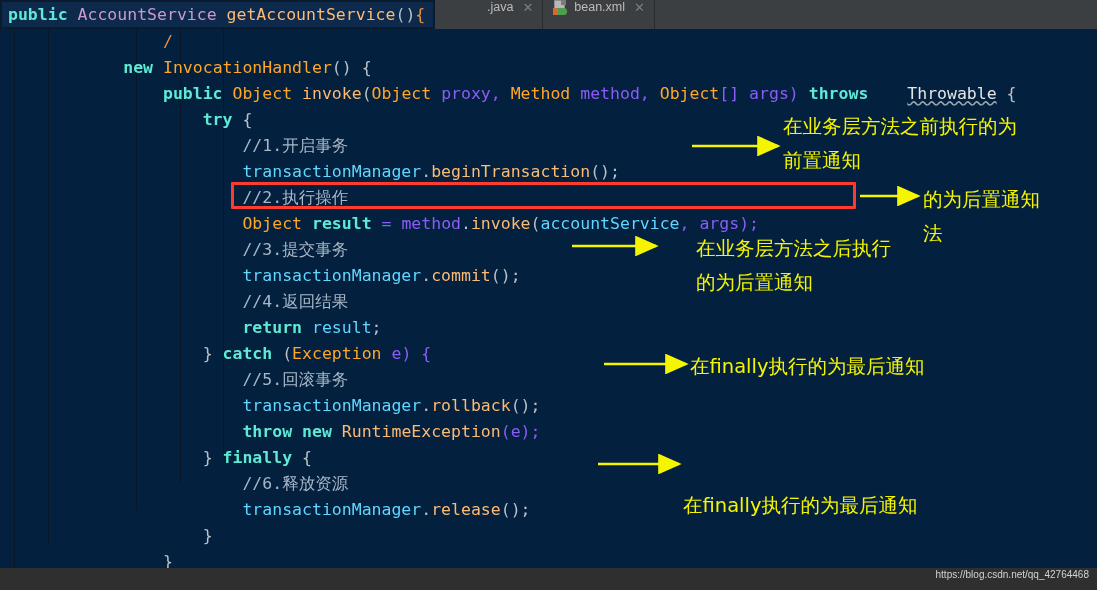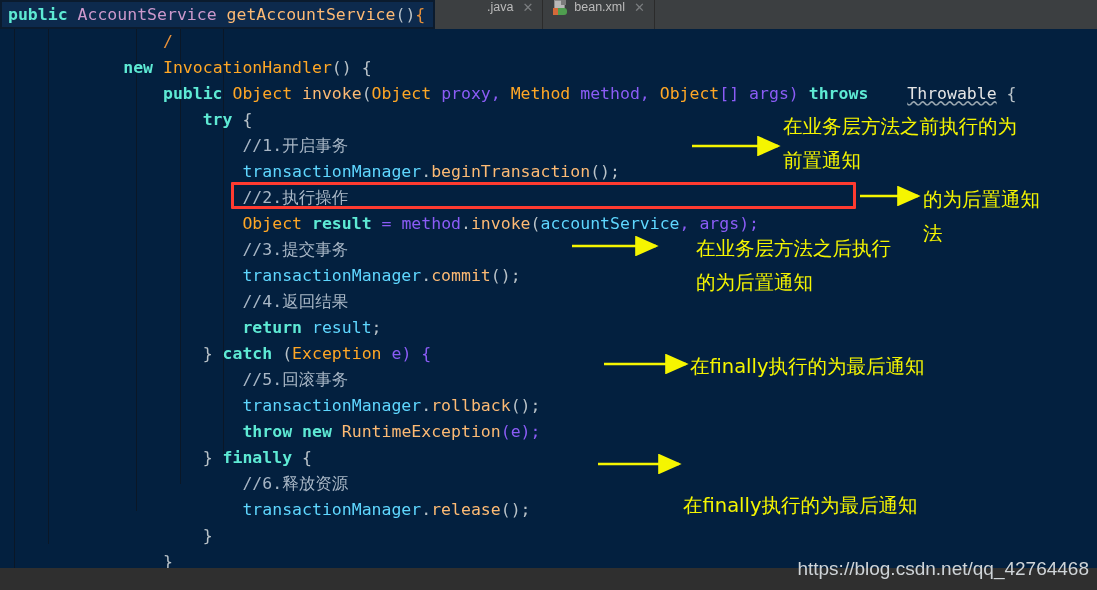--- a/index.html
+++ b/index.html
@@ -107,21 +107,21 @@
     font-size: 19.5px;
     line-height: 34px;
     z-index: 15;
     white-space: pre-line;
   }
   .arrow { position: absolute; z-index: 14; }
 
   
   .watermark {
     position: absolute; right: 8px; bottom: 10px;
-    color: #cfd4d8; font-size: 19px;
+    color: #cfd4d8; font-size: 10px;
     font-family: "Liberation Sans", sans-serif;
     z-index: 25;
   }
   .bottombar {
     position:absolute; left:0; bottom:0; width:1097px; height:22px;
     background:#2f2f2f; z-index:5;
   }
 </style>
 </head>
 <body>

